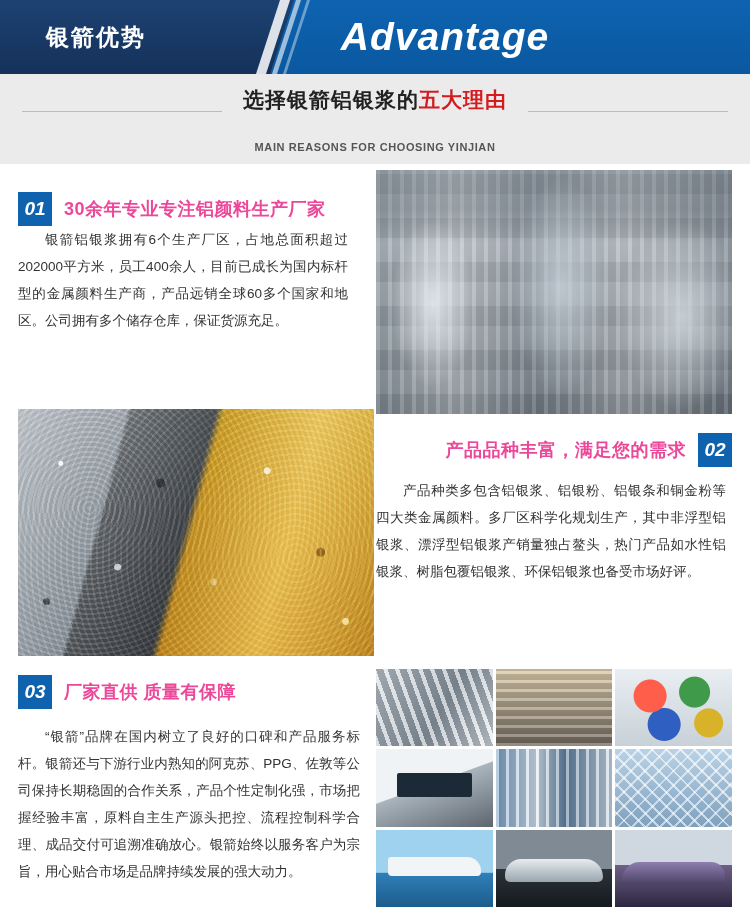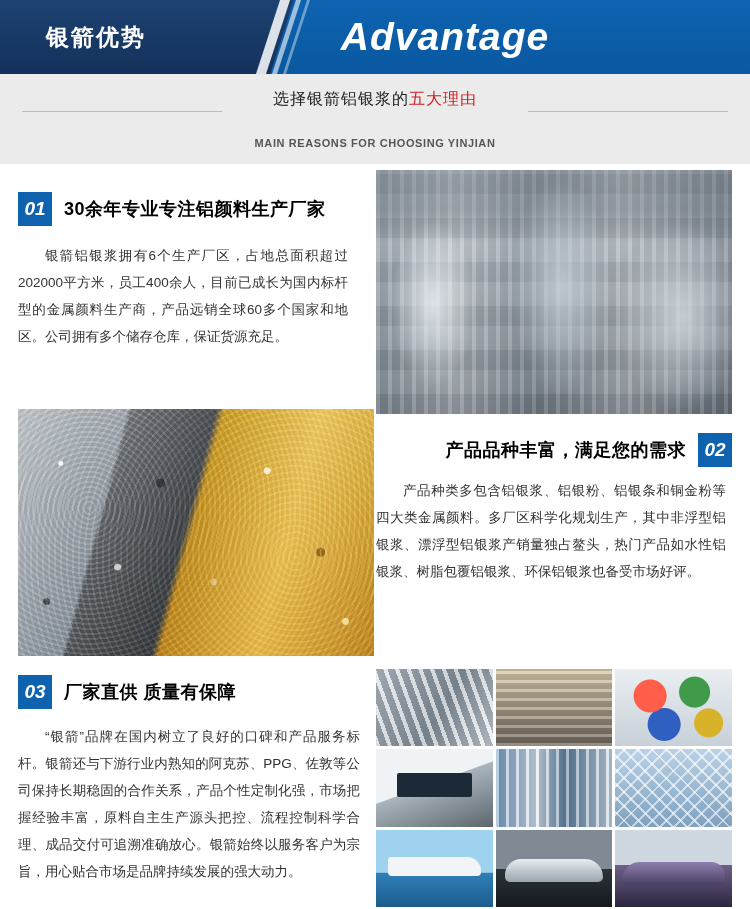--- a/index.html
+++ b/index.html
@@ -80,23 +80,23 @@
     position: relative;
     width: 750px;
     height: 90px;
     background: #ebebeb;
     display: flex;
     flex-direction: column;
     align-items: center;
     justify-content: center;
   }
   .subhead-title {
-    font-size: 16px;
+    font-size: 21px;
     color: #222222;
-    font-weight: normal;
+    font-weight: bold;
     letter-spacing: 1px;
     white-space: nowrap;
   }
   .subhead-title .hl { color: #d31b20; }
   .subhead-sub {
     margin-top: 27px;
     font-size: 11px;
     color: #555555;
     letter-spacing: 0.6px;
     font-weight: bold;
@@ -126,21 +126,21 @@
     flex: 0 0 auto;
   }
   .head-row {
     display: flex;
     align-items: center;
     gap: 12px;
   }
   .head-title {
     font-size: 18px;
     font-weight: bold;
-    color: #000000;
+    color: #ec4899;
     letter-spacing: 0.5px;
     white-space: nowrap;
   }
   .body-text {
     font-size: 13.5px;
     line-height: 27px;
     color: #333333;
     text-align: justify;
     text-indent: 2em;
   }
@@ -149,21 +149,21 @@
   .row1 {
     position: relative;
     height: 245px;
     padding-top: 14px;
   }
   .row1 .text-col {
     position: absolute;
     left: 18px; top: 28px;
     width: 340px;
   }
-  .row1 .body-text { margin-top: 16px; width: 330px; }
+  .row1 .body-text { margin-top: 0; width: 330px; }
   .row1 .photo {
     position: absolute;
     right: 18px; top: 6px;
     width: 356px; height: 244px;
     overflow: hidden;
   }
 
   
   .row2 {
     position: relative;

